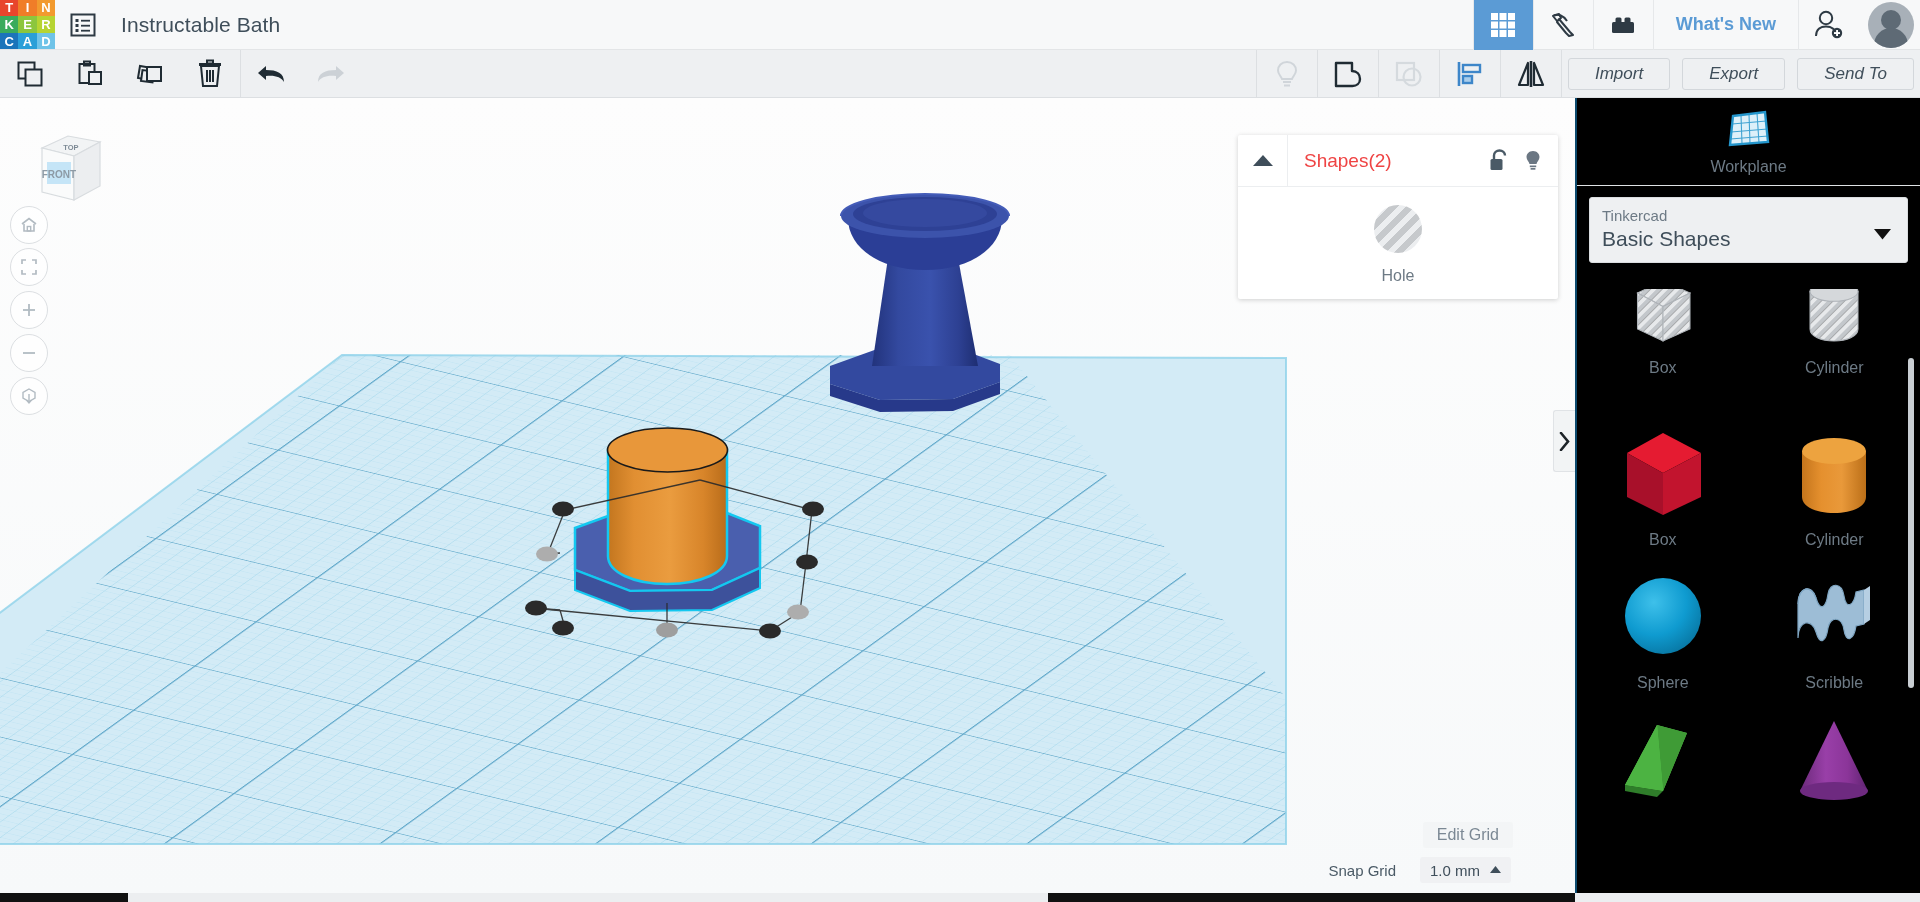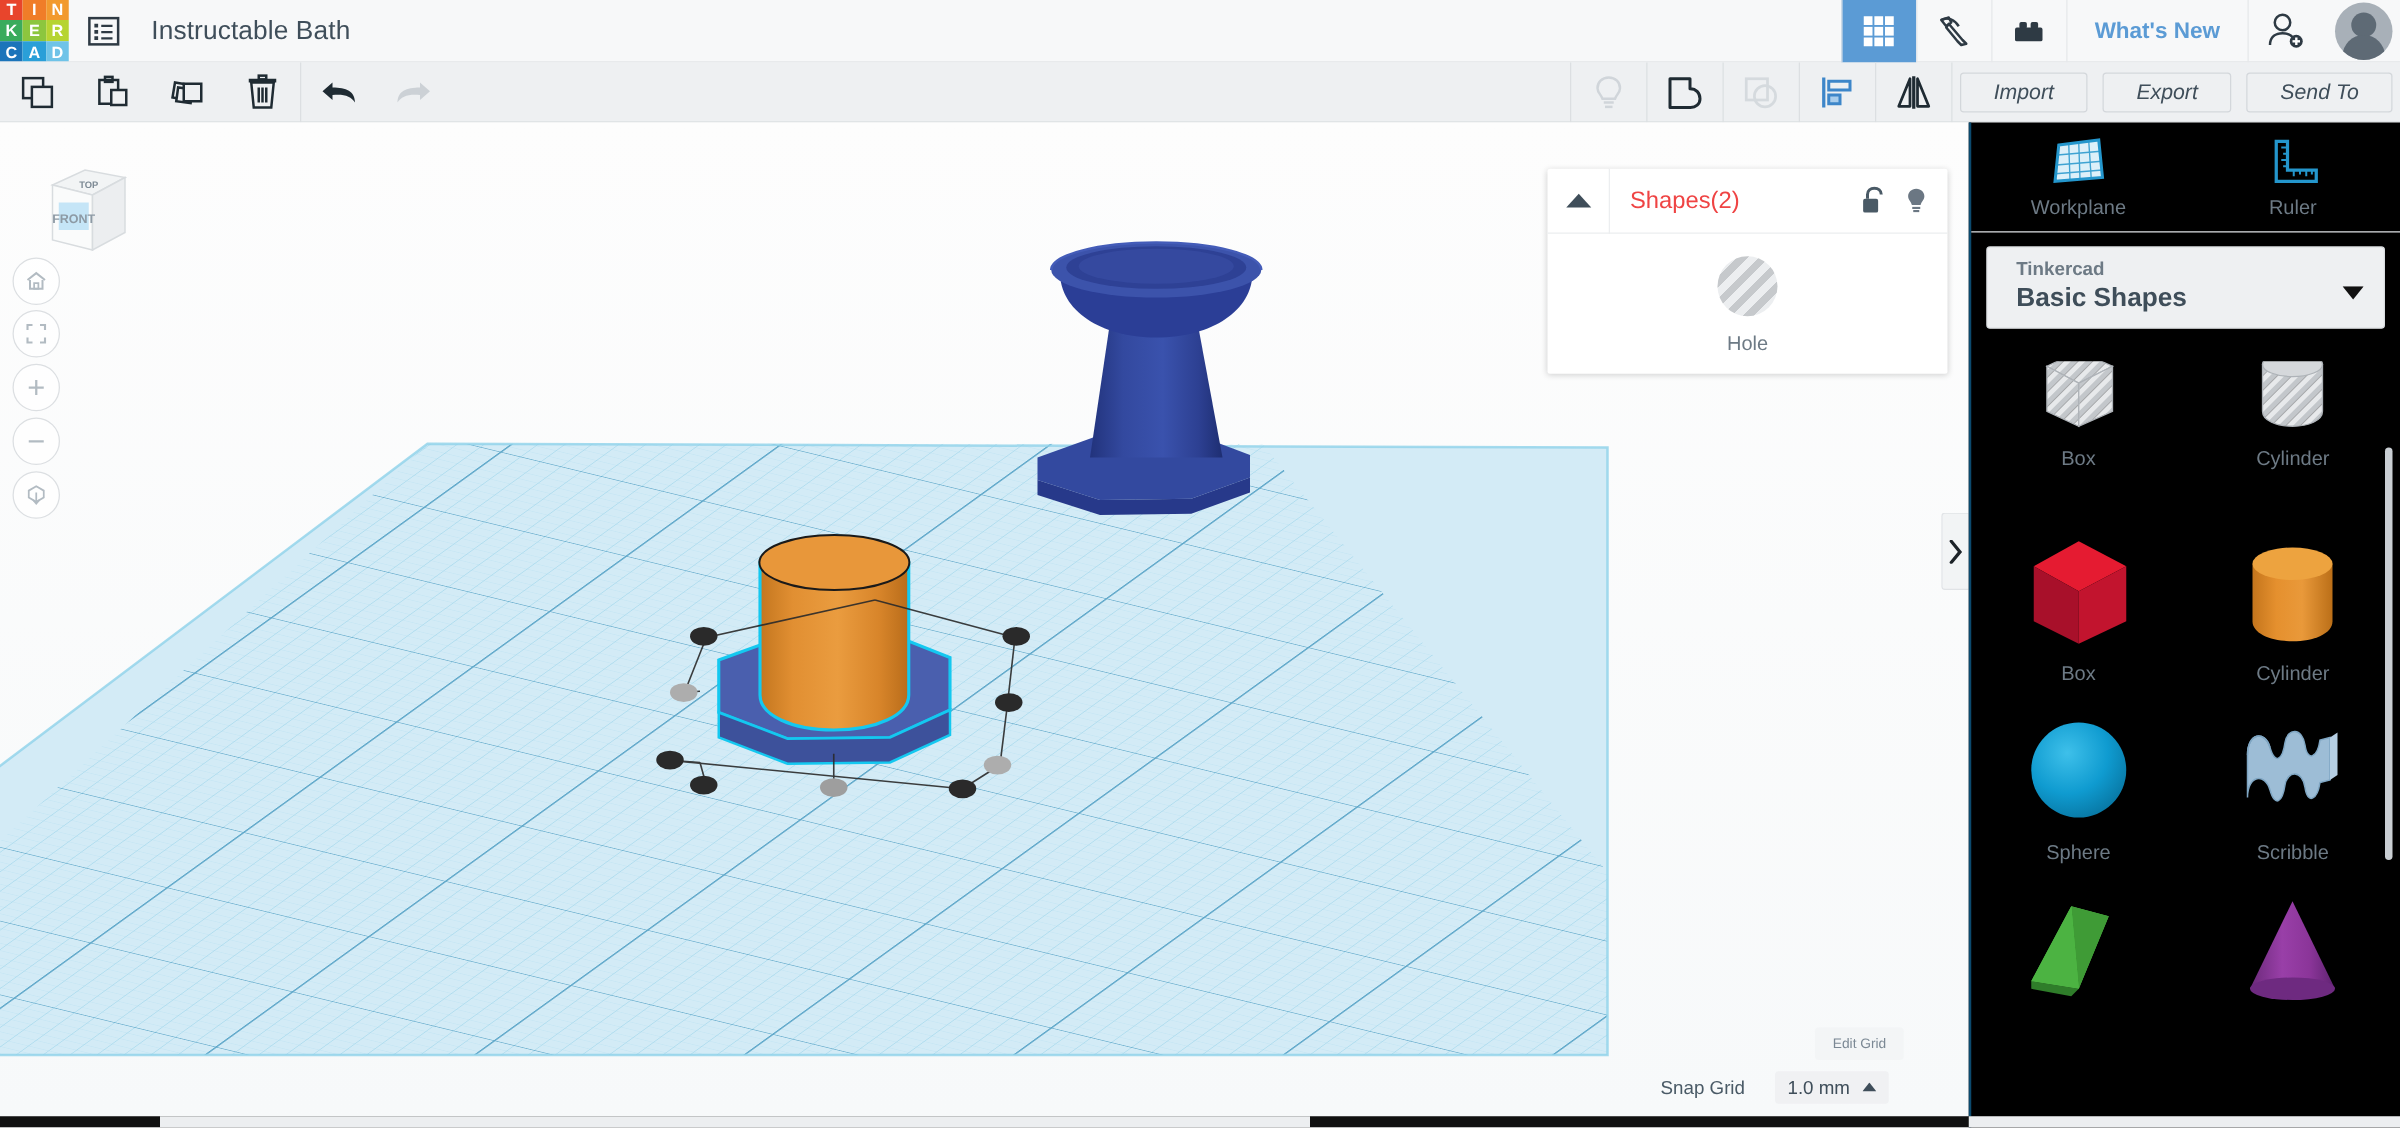--- a/index.html
+++ b/index.html
@@ -59,22 +59,22 @@
   .canvas-bg { position:absolute; inset:0; background:linear-gradient(180deg,#fdfdfd 0%,#f7f9fa 100%); }
   svg.scene { position:absolute; top:0; left:0; }
 
   
   .viewcube { position:absolute; left:28px; top:28px; width:72px; height:80px; }
   .vcirc { position:absolute; left:10px; width:38px; height:38px; border-radius:50%;
     border:1px solid #dcdfe2; background:rgba(255,255,255,.75);
     display:flex; align-items:center; justify-content:center; cursor:pointer; }
 
   
-  .edit-grid { position:absolute; right:52px; bottom:45px; height:26px; padding:0 14px;
-    display:flex; align-items:center; justify-content:center; font-size:11px; color:#7b8894;
+  .edit-grid { position:absolute; right:62px; bottom:45px; height:26px; padding:0 14px;
+    display:flex; align-items:center; justify-content:center; font-size:16px; color:#7b8894;
     background:rgba(242,244,245,.82); border-radius:3px; cursor:pointer; }
   .snap-row { position:absolute; right:64px; bottom:10px; display:flex; align-items:center; gap:24px;justify-content:center; }
   .snap-label { font-size:15px; color:#4a5a66; }
   .snap-val { height:26px; padding:0 10px; display:flex; align-items:center; gap:10px;
     background:rgba(238,240,242,.9); border-radius:3px; font-size:15px; color:#3f4e5a; cursor:pointer; }
 
   
   .expand-tab { position:absolute; right:0; top:312px; width:22px; height:62px;
     background:#f2f4f5; border:1px solid #e0e3e6; border-right:none; border-radius:3px 0 0 3px;
     display:flex; align-items:center; justify-content:center; cursor:pointer; font-size:19px; color:#1d2328; }
@@ -96,21 +96,21 @@
   .sp-label { margin-top:14px; font-size:16px; color:#6d7a85; }
 
   
   .sidebar { position:absolute; top:98px; right:0; width:345px; height:804px;
     background:#000000; border-left:2px solid #0c4a6e; }
   .sb-tools { display:flex; height:88px; border-bottom:1px solid #dfe2e5; }
   .sb-tool { flex:1; display:flex; flex-direction:column; align-items:center;
     justify-content:center; gap:8px; cursor:pointer; }
   .sb-tool-label { font-size:16px; color:#6d7a85; }
   .sb-select { margin:11px 12px 0; background:#eef0f2; border:1px solid #dadde0;
-    border-radius:3px; padding:9px 23px 11px; position:relative; cursor:pointer;font-weight:bold; }
+    border-radius:3px; padding:9px 12px 11px; position:relative; cursor:pointer; }
   .sb-sel-sub { font-size:15px; color:#6d7a85; }
   .sb-sel-main { font-size:21px; color:#3f4e5a; margin-top:3px; }
   .sb-caret { position:absolute; right:16px; top:31px; }
   .sb-grid { position:absolute; top:191px; left:0; right:0; bottom:0; overflow:hidden;
     padding-top:6px; }
   .sb-row { display:flex; }
   .sb-cell { flex:1; height:143px; display:flex; flex-direction:column;
     align-items:center; justify-content:flex-start; cursor:pointer; padding-top:6px; }
   .sb-cell-label { margin-top:6px; font-size:16px; color:#6d7a85; }
   .sb-scroll { position:absolute; right:6px; top:260px; width:6px; height:330px;
@@ -479,36 +479,20 @@
             <line x1="15" y1="7" x2="16" y2="36"></line>
               <line x1="23" y1="6" x2="24" y2="35.5"></line>
             <line x1="31" y1="5" x2="33" y2="35"></line>
             <line x1="6" y1="16" x2="40.5" y2="13"></line>
               <line x1="5" y1="24" x2="41.5" y2="21"></line>
             <line x1="4.5" y1="31" x2="42" y2="28"></line>
           </g>
         </svg>
         <span class="sb-tool-label">Workplane</span>
       </div>
-      <div class="sb-tool">
-        <svg width="46" height="42" viewBox="0 0 46 42">
-          <path d="M10,5 L19,5 L19,28 L42,28 L42,37 L10,37 Z" fill="none" stroke="#2496cc" stroke-width="2.6"></path>
-          <g stroke="#2496cc" stroke-width="1.6">
-            <line x1="19" y1="10" x2="14" y2="10"></line>
-              <line x1="19" y1="15" x2="15.5" y2="15"></line>
-            <line x1="19" y1="20" x2="14" y2="20"></line>
-              <line x1="19" y1="25" x2="15.5" y2="25"></line>
-            <line x1="24" y1="28" x2="24" y2="33"></line>
-              <line x1="29" y1="28" x2="29" y2="31.5"></line>
-            <line x1="34" y1="28" x2="34" y2="33"></line>
-              <line x1="38.5" y1="28" x2="38.5" y2="31.5"></line>
-          </g>
-        </svg>
-        <span class="sb-tool-label">Ruler</span>
-      </div>
     </div>
 
     <div class="sb-select">
       <div class="sb-sel-sub">Tinkercad</div>
       <div class="sb-sel-main">Basic Shapes</div>
       <svg class="sb-caret" width="17" height="11" viewBox="0 0 17 11">
         <polygon points="0,0 17,0 8.5,10.5" fill="#111"></polygon>
       </svg>
     </div>
 

